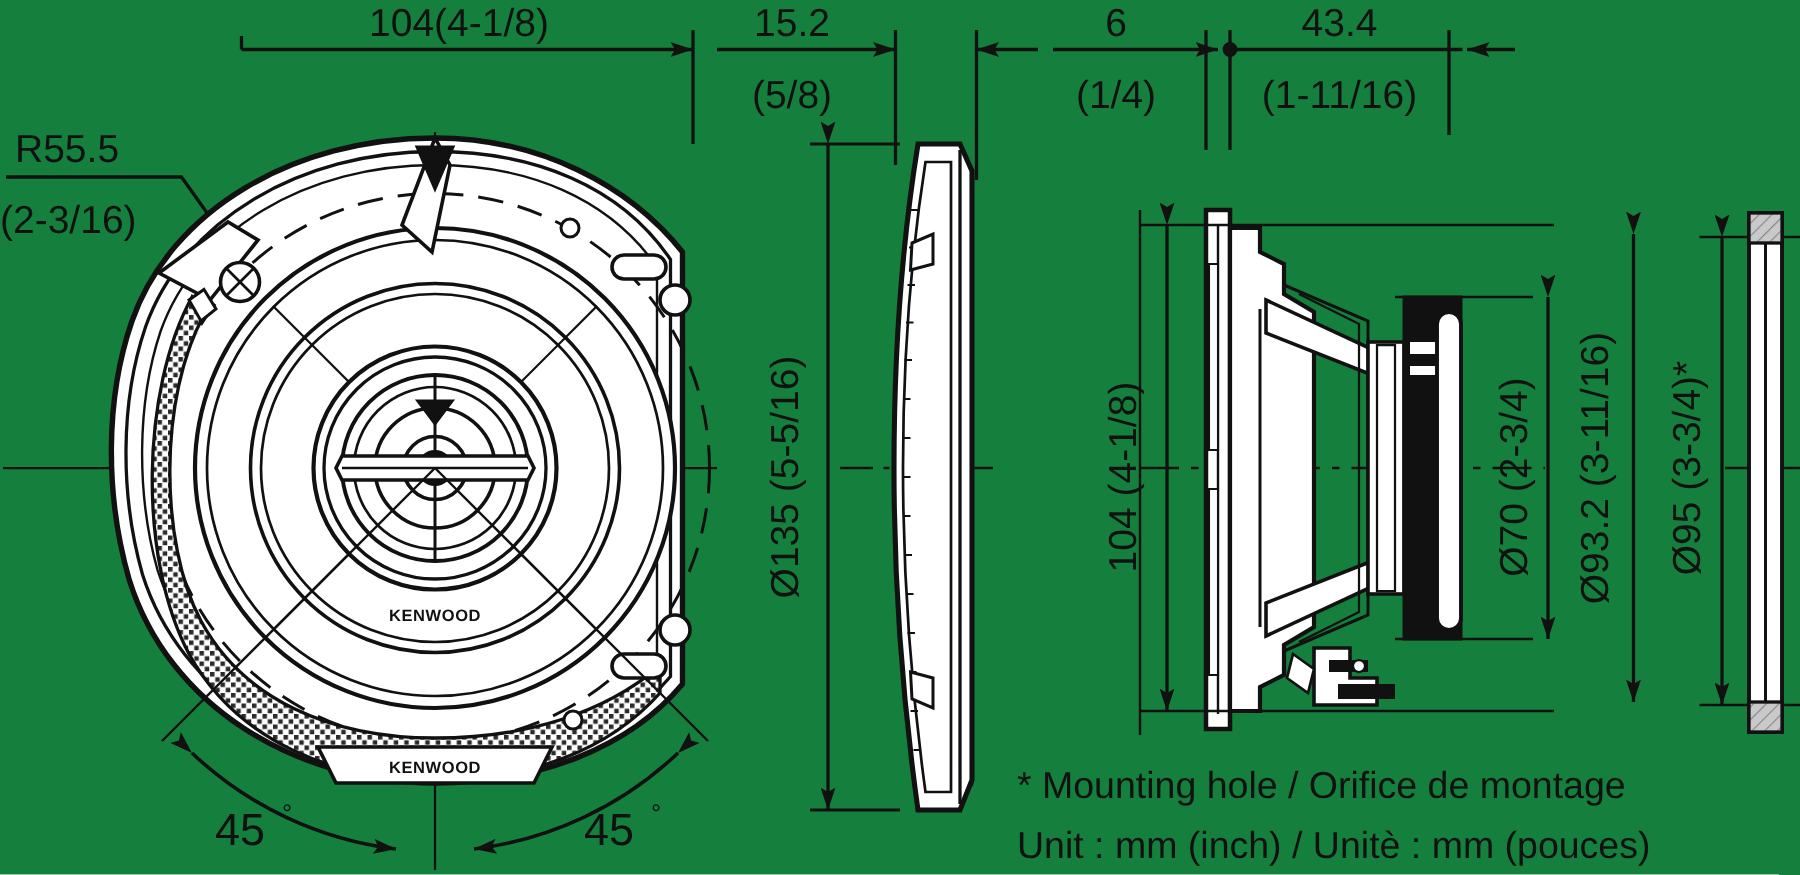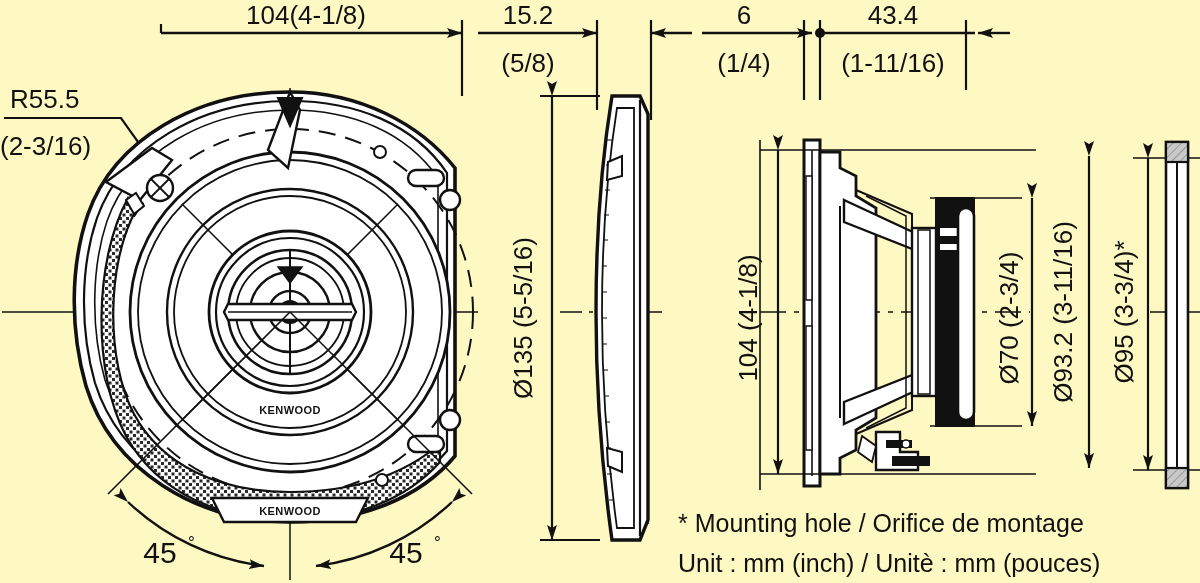--- a/index.html
+++ b/index.html
@@ -9,21 +9,21 @@
     background: #ffffff;
   }
   body {
     font-family: "Liberation Sans", sans-serif;
     color: #1a1a1a;
   }
   #sheet {
     position: relative;
     width: 1200px;
     height: 583px;
-    background: #fef9c3;
+    background: #15803d;
     overflow: hidden;
   }
   #sheet svg {
     position: absolute;
     left: 0;
     top: 0;
   }
   text {
     font-family: "Liberation Sans", sans-serif;
     fill: #111111;

